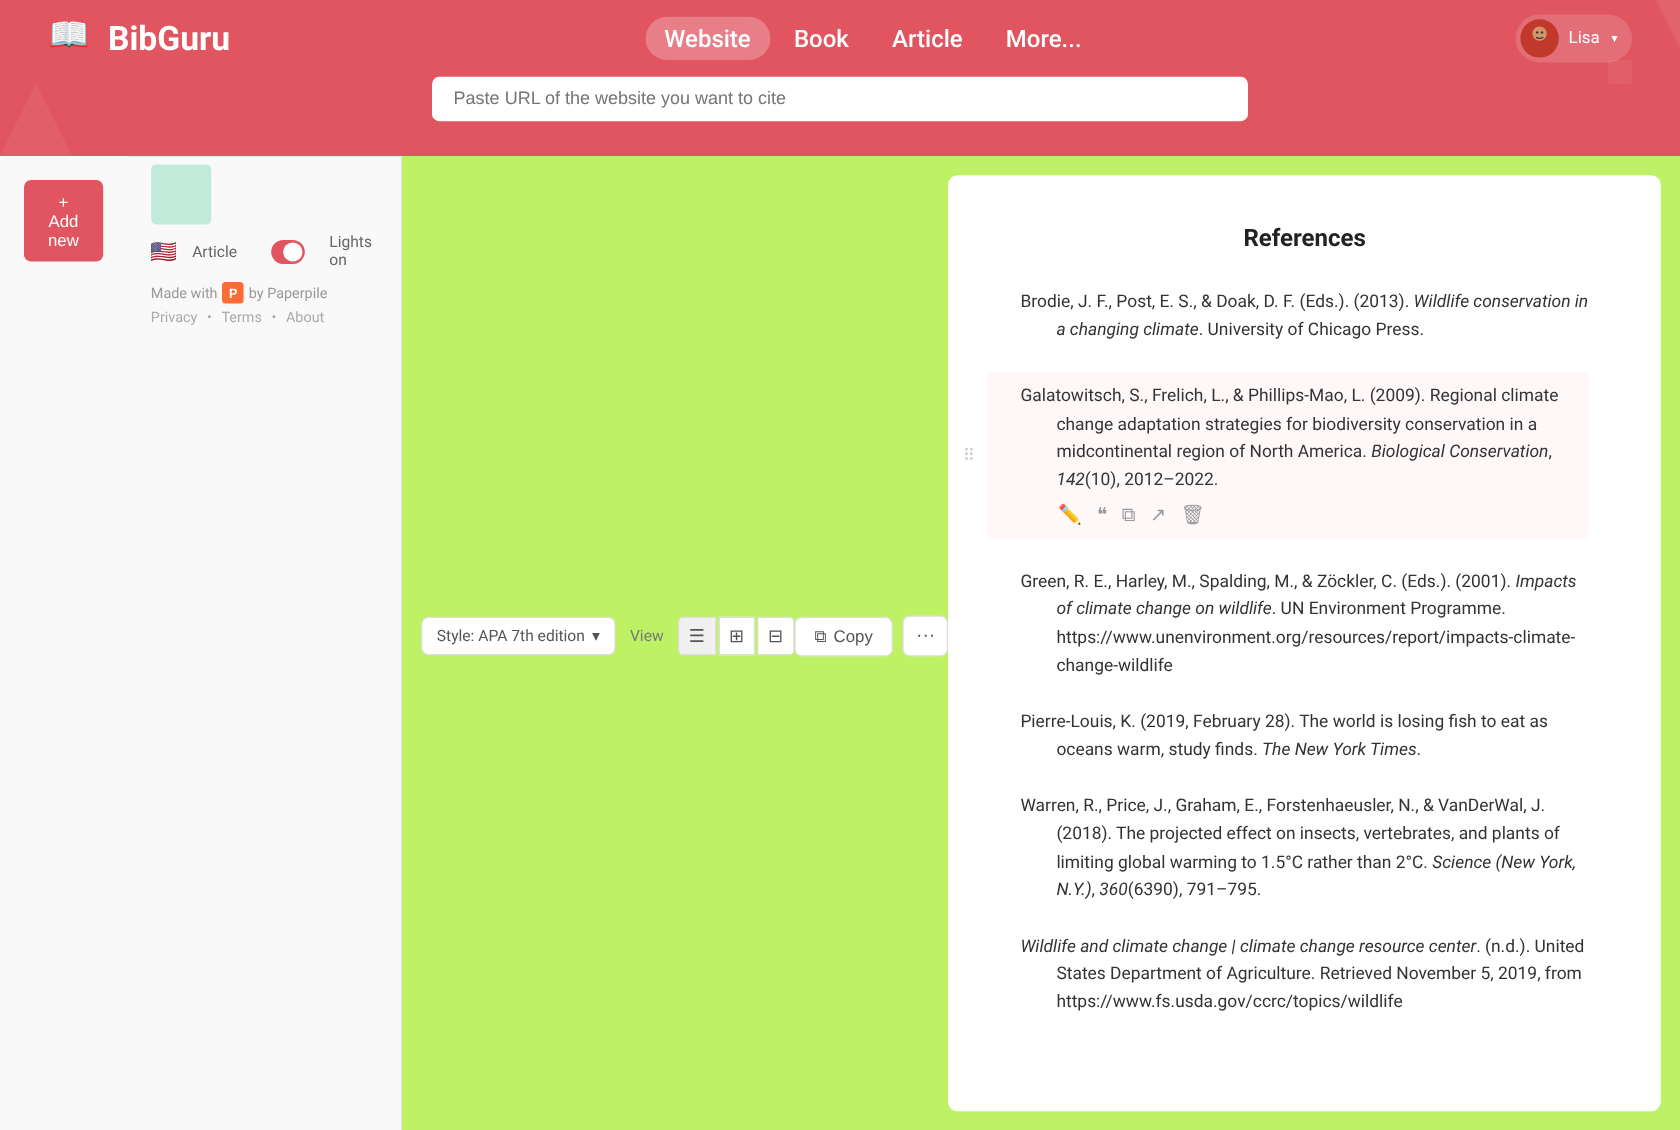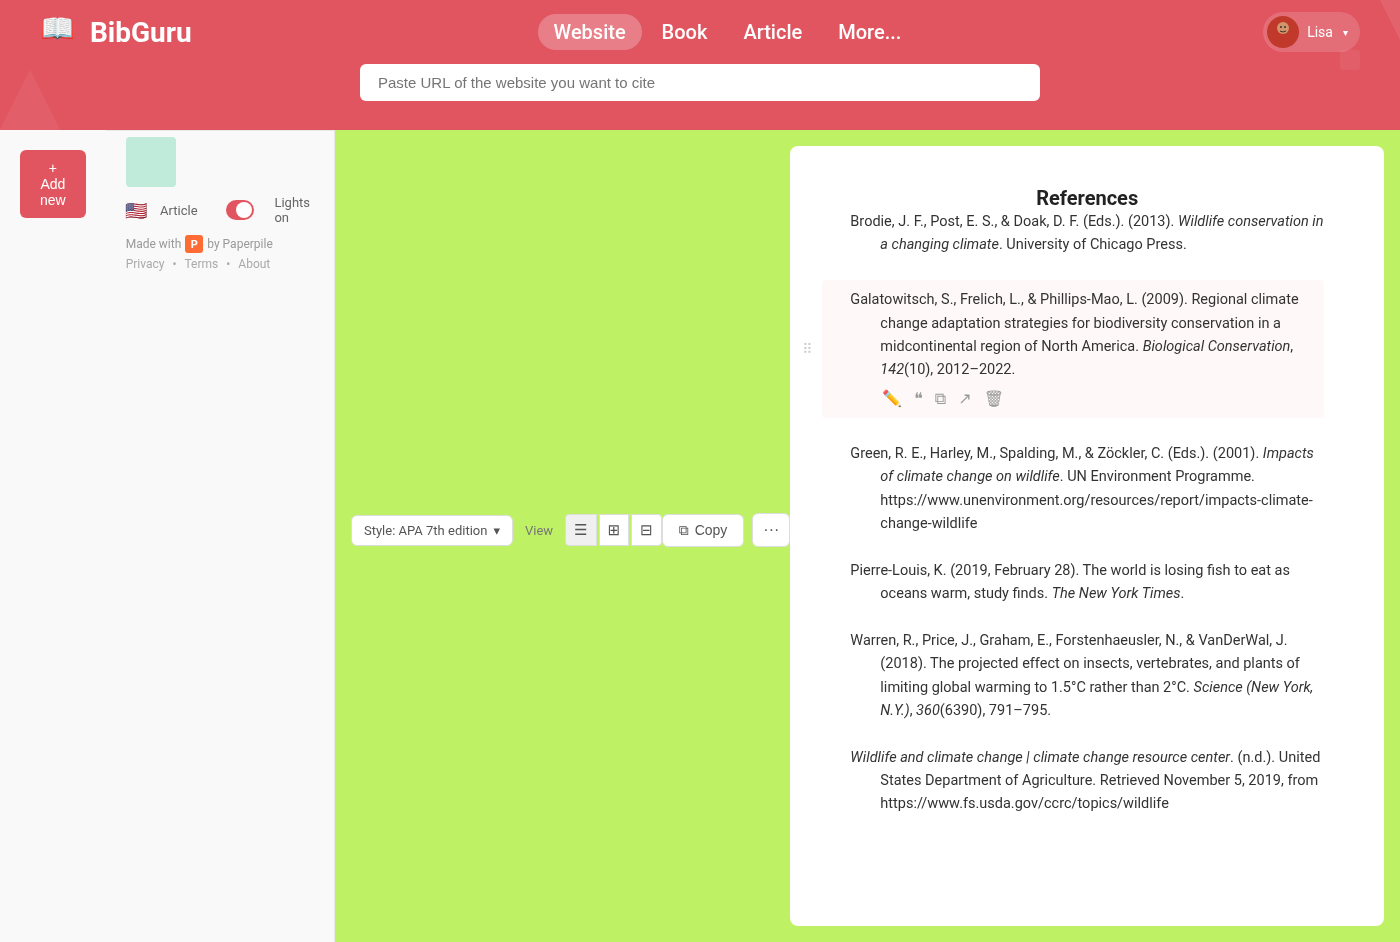--- a/index.html
+++ b/index.html
@@ -313,20 +313,21 @@
       border-radius: 8px;
       padding: 40px 60px;
       flex: 1;
       overflow-y: auto;
       position: relative;
     }
     .references-title {
       text-align: center;
       font-size: 20px;
       font-weight: 700;
+      margin-bottom: 30px;
       color: #222;
     }
     .reference-entry {
       margin-bottom: 24px;
       font-size: 14.5px;
       line-height: 1.6;
       color: #333;
       position: relative;
     }
     .reference-entry.highlighted {

